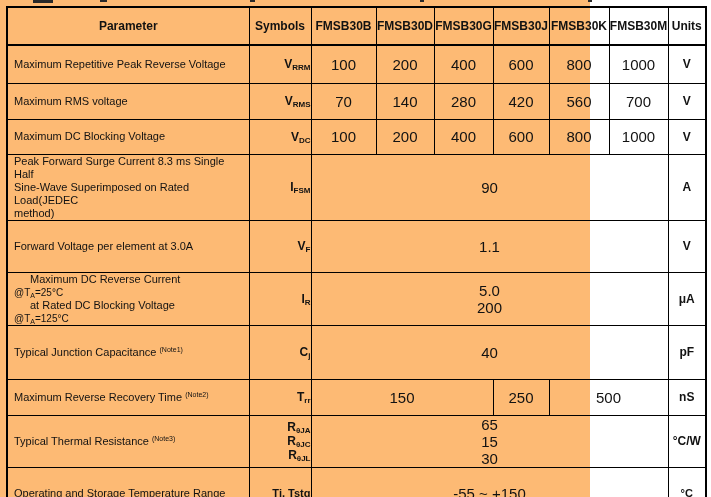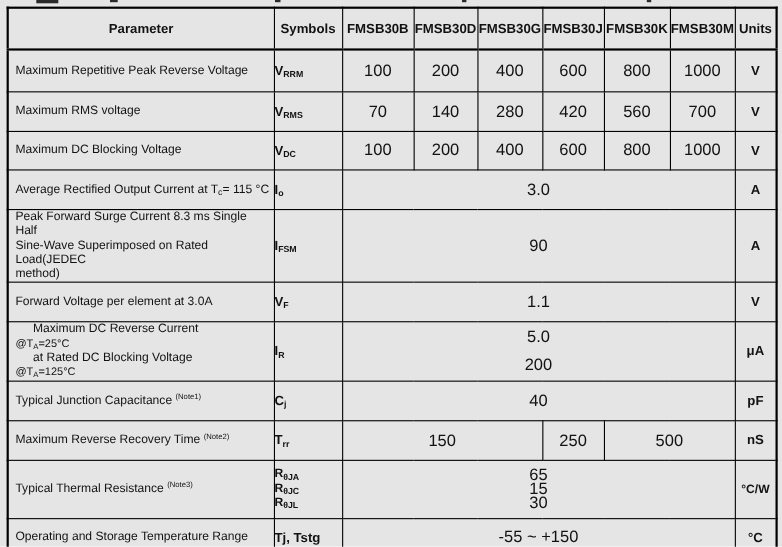--- a/index.html
+++ b/index.html
@@ -1,17 +1,17 @@
 <!DOCTYPE html>
 <html><head>
 <meta charset="utf-8">
 <style>
   html,body{margin:0;padding:0;background:#ffffff;}
   body{width:711px;height:497px;font-family:"Liberation Sans",sans-serif;color:#121212;overflow:hidden;}
-  .sheet{position:relative;width:711px;height:497px;background:#e5e5e5;}
+  .sheet{position:relative;width:590px;height:497px;background:#fdba74;}
   
   .artifact{position:absolute;background:#2a2a2a;}
   .a1{left:33px;top:0;width:20px;height:3px;}
   .a2{left:100px;top:0;width:7px;height:2px;}
   .a3{left:250px;top:0;width:5px;height:2px;}
   .a4{left:420px;top:0;width:4px;height:2px;}
   .a5{left:588px;top:0;width:4px;height:2px;}
 
   table.spec{position:absolute;left:6px;top:6px;width:699px;border-collapse:collapse;table-layout:fixed;
              border:2px solid #000;border-bottom:3px solid #000;}
@@ -24,21 +24,21 @@
   tbody tr:nth-child(5){height:52px;}
   tbody tr:nth-child(6){height:36px;}
   tbody tr:nth-child(7){height:54px;}
   tbody tr:nth-child(8){height:36px;}
   tbody tr:nth-child(9){height:36px;}
   tbody tr:nth-child(10){height:53px;}
   tbody tr:nth-child(11){height:36px;}
 
   td.param{font-size:11px;text-align:left;padding-left:6px;padding-right:2px;}
   td.param .line{line-height:13px;}
-  td.symbol{font-size:12px;font-weight:bold;text-align:left;}
+  td.symbol{font-size:12px;font-weight:bold;text-align:right;}
   td.value{font-size:15px;text-align:center;}
   td.unit{font-size:12px;font-weight:bold;text-align:center;}
   .line{display:block;}
 
   sub{font-size:8px;vertical-align:-2px;line-height:0;}
   sup.note{font-size:7px;vertical-align:4px;line-height:0;letter-spacing:0;}
   .lead{display:inline-block;width:175px;padding-left:16px;}
   .at{font-size:10px;}
   sub.at{font-size:7px;}
 
@@ -159,32 +159,20 @@
           <td class="value" colspan="1">
             <div class="line">800</div>
           </td>
           <td class="value" colspan="1">
             <div class="line">1000</div>
           </td>
           <td class="unit">V</td>
         </tr>
         <tr>
           <td class="param">
-            <div class="line"><span>Average Rectified Output Current at T</span><sub>c</sub><span>= 115 °C</span></div>
-          </td>
-          <td class="symbol">
-            <div class="line"><span>I</span><sub>o</sub></div>
-          </td>
-          <td class="value" colspan="6">
-            <div class="line">3.0</div>
-          </td>
-          <td class="unit">A</td>
-        </tr>
-        <tr>
-          <td class="param">
             <div class="line"><span>Peak Forward Surge Current 8.3 ms Single Half</span></div>
             <div class="line"><span>Sine-Wave Superimposed on Rated Load(JEDEC</span></div>
             <div class="line"><span>method)</span></div>
           </td>
           <td class="symbol">
             <div class="line"><span>I</span><sub>FSM</sub></div>
           </td>
           <td class="value" colspan="6">
             <div class="line">90</div>
           </td>

